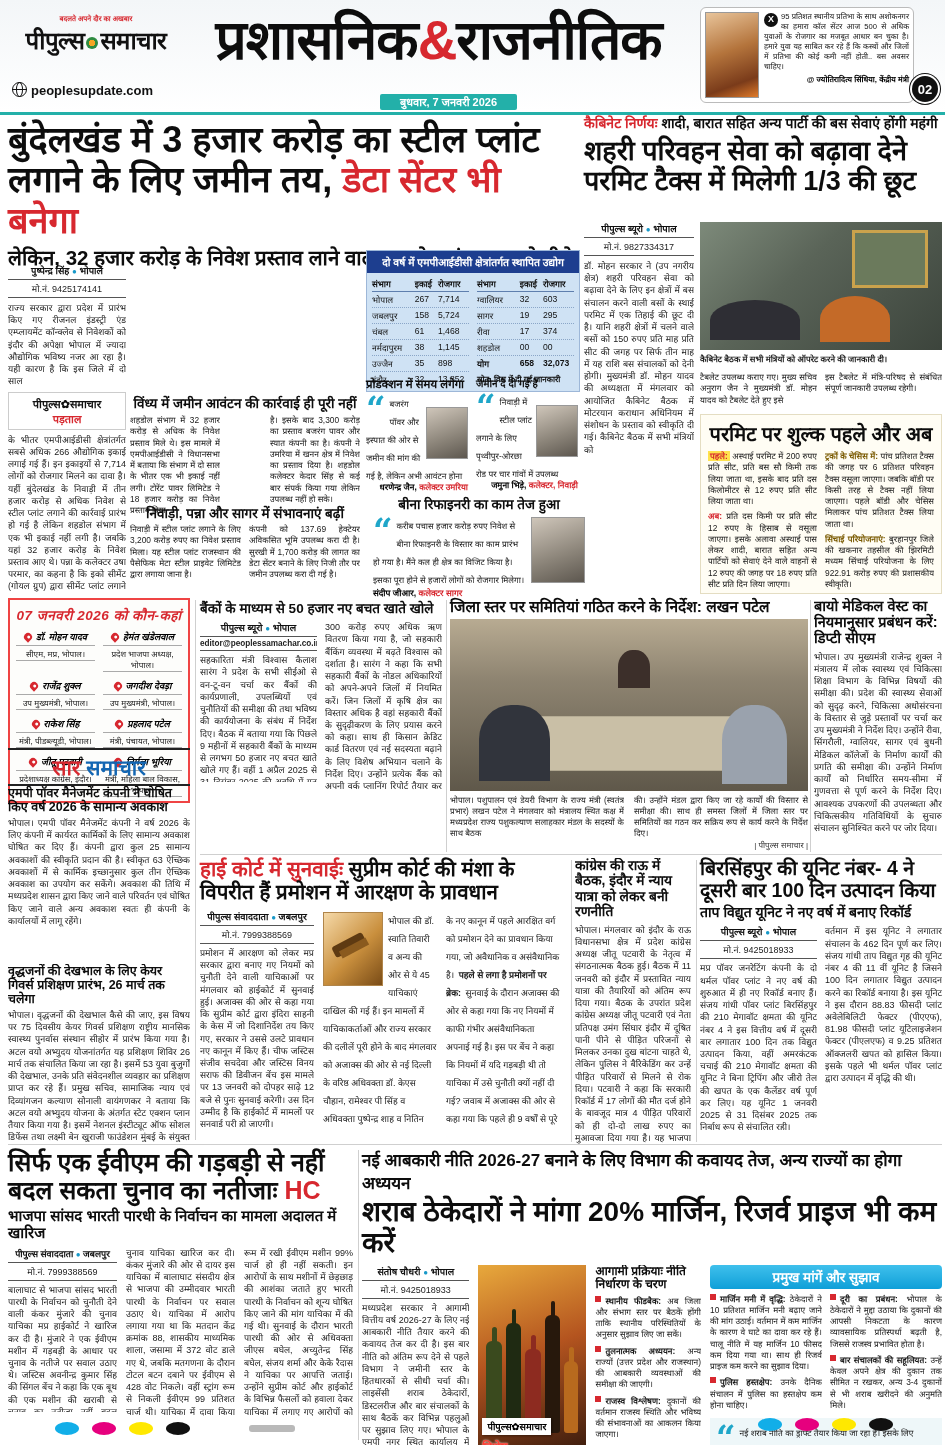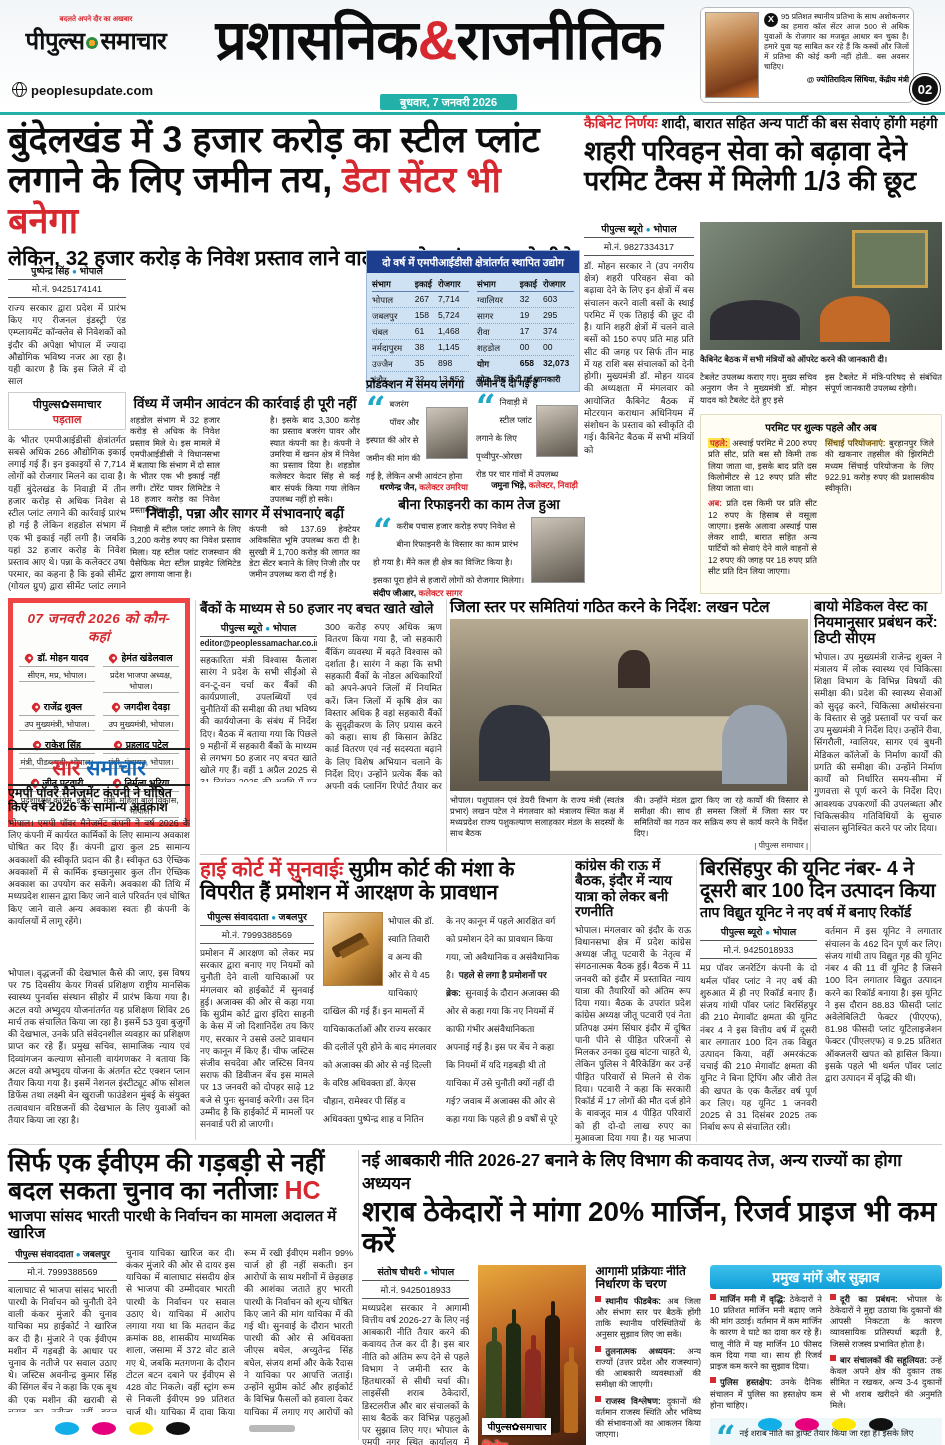--- a/index.html
+++ b/index.html
@@ -36,32 +36,32 @@
   .mtable-title{background:#1d3e8f;color:#fff;font-size:10.5px;font-weight:700;text-align:center;padding:4px 2px;}
   .mtable-body{display:flex;padding:3px 5px 4px 5px;gap:8px;}
   .mtable-half{flex:1;}
   .trow{display:flex;font-size:8.6px;color:#111;border-bottom:1px dotted #8aa6c8;padding:1.5px 0;}
   .trow.hd{font-weight:700;border-bottom:1px solid #5f7fae;}
   .trow span:nth-child(1){width:44%;}
   .trow span:nth-child(2){width:24%;}
   .trow span:nth-child(3){width:32%;}
   .tnote{font-size:8px;font-weight:700;padding-top:2px;color:#111;}
   
-  .wwbox{border:5px solid #ef4444;background:#fdfdfb;padding:4px 6px;}
+  .wwbox{border:2px solid #ef4444;background:#fdfdfb;padding:4px 6px;}
   .wwtitle{color:#d7282f;font-weight:700;font-style:italic;font-size:13.5px;text-align:center;letter-spacing:0.5px;margin:2px 0 6px 0;}
   .wwgrid{display:grid;grid-template-columns:1fr 1fr;column-gap:8px;row-gap:7px;}
-  .wwname{font-size:9.3px;font-weight:700;display:flex;align-items:center;gap:4px;justify-content:center;}
+  .wwname{font-size:9.3px;font-weight:700;display:flex;align-items:center;gap:4px;justify-content:center;font-style:italic;}
   .wwrole{font-size:8.2px;text-align:center;border-top:1px solid #aaa;border-bottom:1px solid #aaa;padding:1.5px 0;margin-top:2px;color:#222;}
   .pin{width:8px;height:8px;background:#d7282f;border-radius:50% 50% 50% 0;transform:rotate(-45deg);position:relative;flex:0 0 auto;}
   .pin:after{content:"";position:absolute;left:2.5px;top:2.5px;width:3px;height:3px;background:#fff;border-radius:50%;}
   
   .saarhead{text-align:center;font-size:21px;font-weight:700;border-top:2px solid #222;border-bottom:2px solid #222;padding:3px 0;}
   
   .permitbox{background:#fffdf4;border:1px solid #e4ddc2;padding:4px 7px;}
-  .permit-title{font-size:10px;font-weight:700;text-align:center;color:#0d0d0d;margin:1px 0 4px 0;}
+  .permit-title{font-size:20px;font-weight:700;text-align:center;color:#0d0d0d;margin:1px 0 4px 0;}
   .plabel{font-weight:700;color:#d7282f;}
   .plabel.hi{background:#ffe34d;padding:0 2px;}
   .plabel.dk{color:#7a5a00;}
   
   .demtitle{background:linear-gradient(#3fc0ec,#0f9fd8);color:#fff;font-size:13.5px;font-weight:700;text-align:center;border-radius:4px;padding:3px 0;}
   .sq{display:inline-block;width:6px;height:6px;background:#d7282f;margin-right:4px;vertical-align:2px;}
   .bull{margin-bottom:5px;}
   .bull .lb{font-weight:700;}
   
   .cartoon{background:linear-gradient(#bfe3f2 0%,#d9eef7 55%,#e8d9b8 56%,#d9c49a 100%);border:2px solid #7fb2d6;position:relative;}
@@ -294,20 +294,21 @@
   </div>
 
   <div class="abs permitbox" style="left:700px;top:414px;width:242px;height:180px;box-sizing:border-box;">
     <div class="permit-title">परमिट पर शुल्क पहले और अब</div>
     <div style="display:flex;gap:8px;">
       <div style="width:112px;" class="clip">
         <div class="body-sm" style="margin-bottom:4px;"><span class="plabel hi">पहले:</span> <span>अस्थाई परमिट में 200 रुपए प्रति सीट, प्रति बस सौ किमी तक लिया जाता था, इसके बाद प्रति दस किलोमीटर से 12 रुपए प्रति सीट लिया जाता था।</span></div>
         <div class="body-sm"><span class="plabel">अब:</span> <span>प्रति दस किमी पर प्रति सीट 12 रुपए के हिसाब से वसूला जाएगा। इसके अलावा अस्थाई पास लेकर शादी, बारात सहित अन्य पार्टियों को सेवाएं देने वाले वाहनों से 12 रुपए की जगह पर 18 रुपए प्रति सीट प्रति दिन लिया जाएगा।</span></div>
       </div>
       <div style="width:112px;" class="clip">
+        <div class="body-sm" style="margin-bottom:4px;"><span class="plabel dk b">ट्रकों के चेसिस में:</span> <span>पांच प्रतिशत टैक्स की जगह पर 6 प्रतिशत परिवहन टैक्स वसूला जाएगा। जबकि बॉडी पर किसी तरह से टैक्स नहीं लिया जाएगा। पहले बॉडी और चेसिस मिलाकर पांच प्रतिशत टैक्स लिया जाता था।</span></div>
         <div class="body-sm"><span class="plabel dk b">सिंचाई परियोजनाएं:</span> <span>बुरहानपुर जिले की खकनार तहसील की झिरमिटी मध्यम सिंचाई परियोजना के लिए 922.91 करोड़ रुपए की प्रशासकीय स्वीकृति।</span></div>
       </div>
     </div>
   </div>
 
   <div class="abs wwbox" style="left:8px;top:598px;width:182px;box-sizing:border-box;">
     <div class="wwtitle">07 जनवरी 2026 को कौन-कहां</div>
     <div class="wwgrid">
       <div>
           <div class="wwname">
@@ -369,20 +370,21 @@
   </div>
 
   <div class="abs saarhead" style="left:8px;top:748px;width:182px;">
     <span class="red">सार</span><span class="blue"> समाचार</span>
   </div>
   <div class="abs clip" style="left:8px;top:786px;width:182px;height:174px;">
     <div class="hl" style="font-size:12.5px;">एमपी पॉवर मैनेजमेंट कंपनी ने घोषित किए वर्ष 2026 के सामान्य अवकाश</div>
     <div class="body" style="margin-top:3px;">भोपाल। एमपी पॉवर मैनेजमेंट कंपनी ने वर्ष 2026 के लिए कंपनी में कार्यरत कार्मिकों के लिए सामान्य अवकाश घोषित कर दिए हैं। कंपनी द्वारा कुल 25 सामान्य अवकाशों की स्वीकृति प्रदान की है। स्वीकृत 63 ऐच्छिक अवकाशों में से कार्मिक इच्छानुसार कुल तीन ऐच्छिक अवकाश का उपयोग कर सकेंगे। अवकाश की तिथि में मध्यप्रदेश शासन द्वारा किए जाने वाले परिवर्तन एवं घोषित किए जाने वाले अन्य अवकाश स्वतः ही कंपनी के कार्यालयों में लागू रहेंगे।</div>
   </div>
   <div class="abs clip" style="left:8px;top:964px;width:182px;height:178px;">
+    <div class="hl" style="font-size:12.5px;">वृद्धजनों की देखभाल के लिए केयर गिवर्स प्रशिक्षण प्रारंभ, 26 मार्च तक चलेगा</div>
     <div class="body" style="margin-top:3px;">भोपाल। वृद्धजनों की देखभाल कैसे की जाए, इस विषय पर 75 दिवसीय केयर गिवर्स प्रशिक्षण राष्ट्रीय मानसिक स्वास्थ्य पुनर्वास संस्थान सीहोर में प्रारंभ किया गया है। अटल वयो अभ्युदय योजनांतर्गत यह प्रशिक्षण शिविर 26 मार्च तक संचालित किया जा रहा है। इसमें 53 युवा बुजुर्गों की देखभाल, उनके प्रति संवेदनशील व्यवहार का प्रशिक्षण प्राप्त कर रहे हैं। प्रमुख सचिव, सामाजिक न्याय एवं दिव्यांगजन कल्याण सोनाली वायंगणकर ने बताया कि अटल वयो अभ्युदय योजना के अंतर्गत स्टेट एक्शन प्लान तैयार किया गया है। इसमें नेशनल इंस्टीट्यूट ऑफ सोशल डिफेंस तथा लक्ष्मी बेन खुराजी फाउंडेशन मुंबई के संयुक्त तत्वावधान वरिष्ठजनों की देखभाल के लिए युवाओं को तैयार किया जा रहा है।</div>
   </div>
 
   <div class="abs" style="left:200px;top:598px;width:242px;">
     <div class="hl" style="font-size:13.5px;margin-top:3px;">बैंकों के माध्यम से 50 हजार नए बचत खाते खोले</div>
     <div style="display:flex;gap:8px;margin-top:5px;">
       <div style="width:117px;" class="clip">
         <div class="byline" style="text-align:center;"><span>पीपुल्स ब्यूरो</span> <span class="dot">●</span> <span>भोपाल</span></div>
         <div class="rule"></div>
         <div class="phone b" style="text-align:center;font-size:8.2px;">editor@peoplessamachar.co.in</div>

